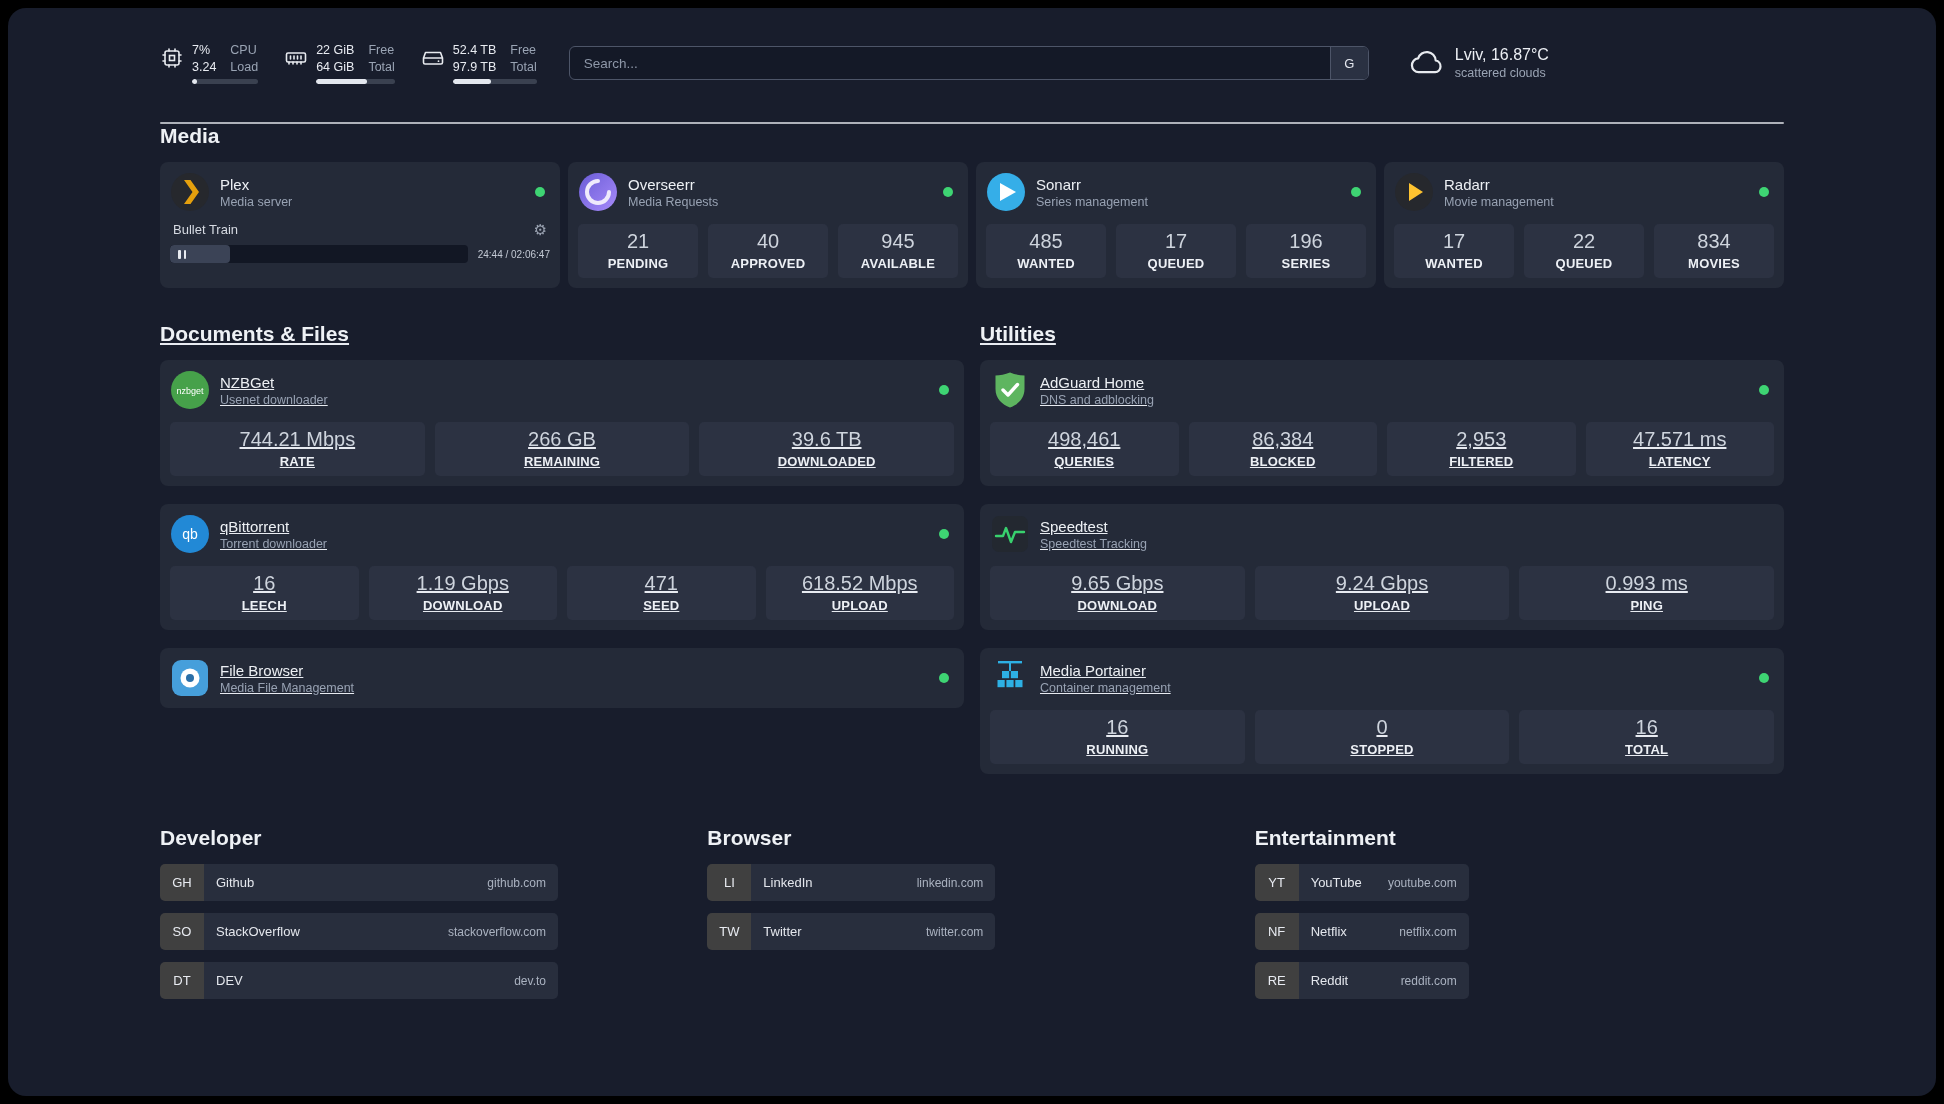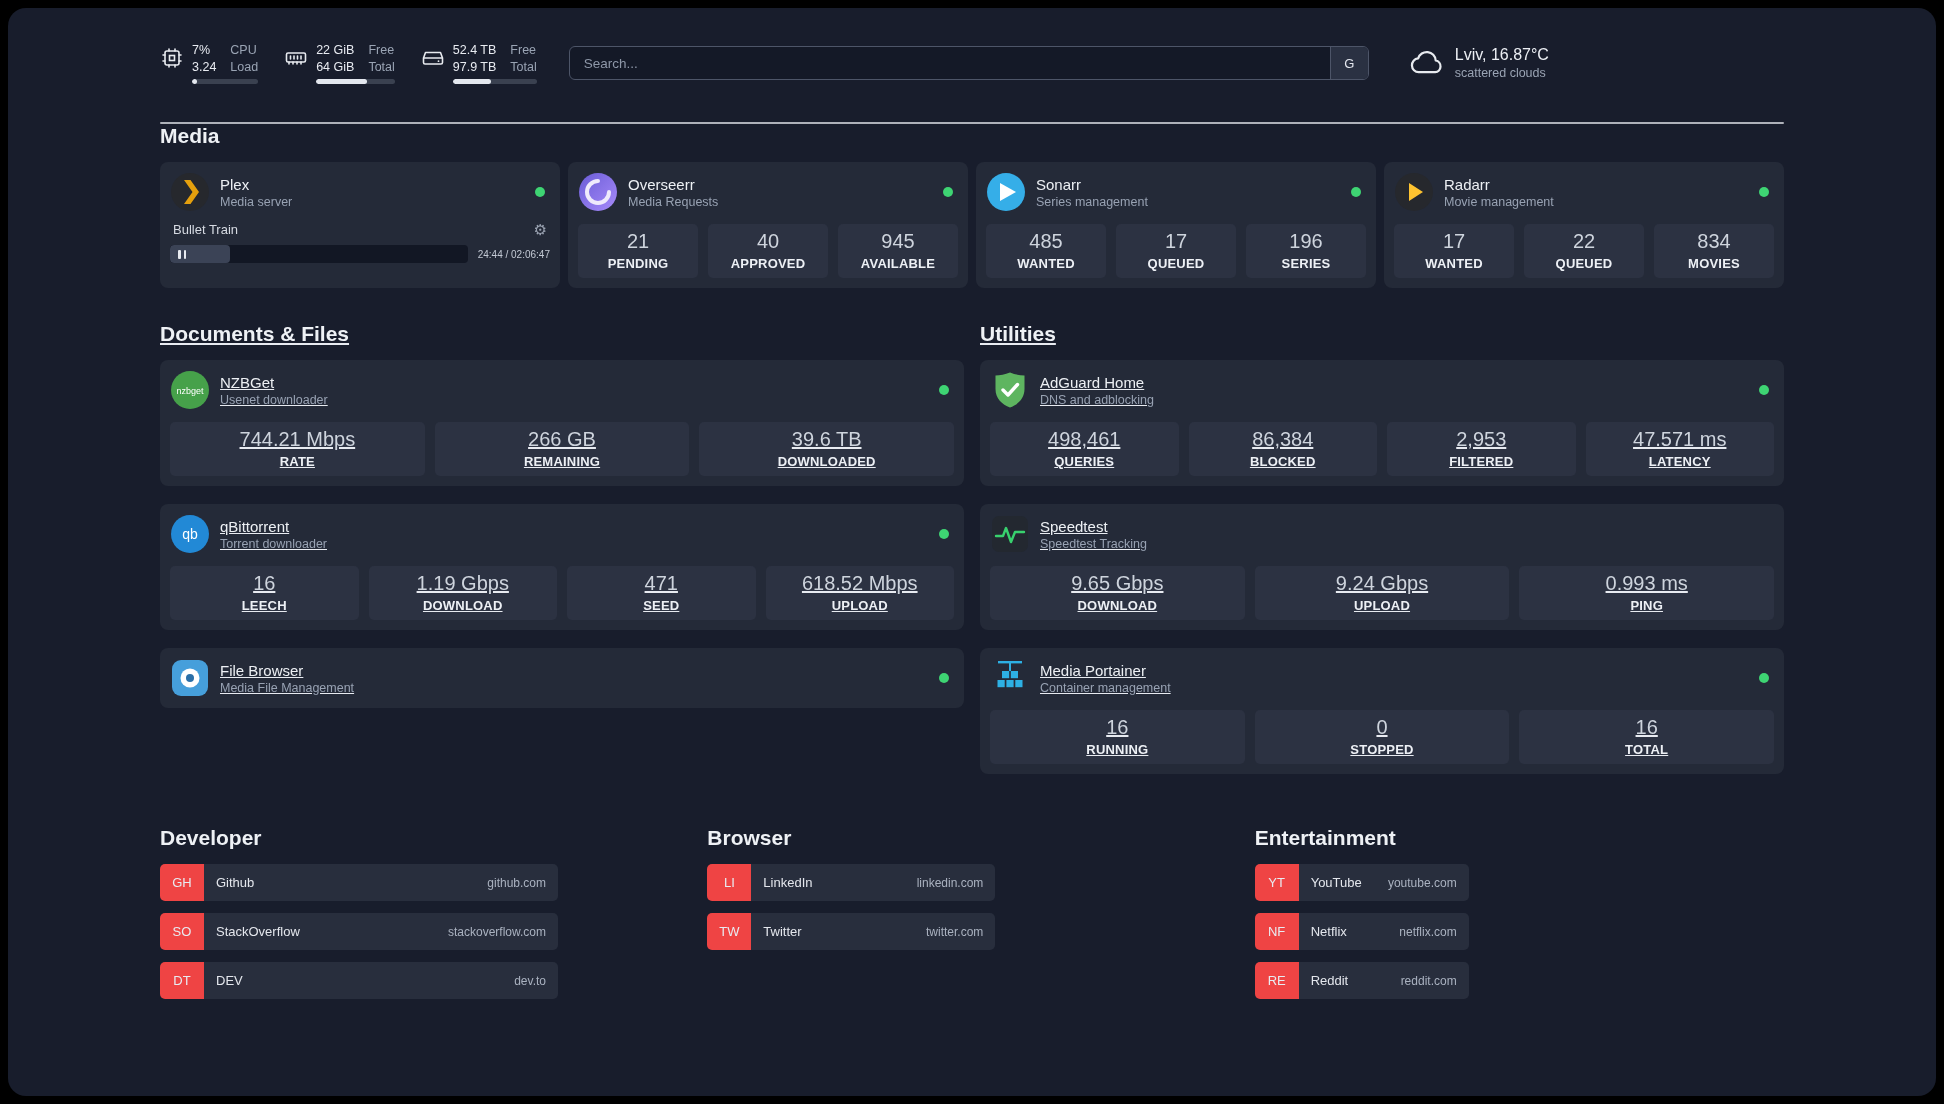--- a/index.html
+++ b/index.html
@@ -67,21 +67,21 @@
   .np-time { font-size:10px; color:#c3c9d4; white-space:nowrap; }
 
   
   .mid { display:grid; grid-template-columns:1fr 1fr; gap:16px; margin-top:34px;text-decoration:underline; }
   .mid .card { margin-bottom:18px; }
   .mid .card:last-child { margin-bottom:0; }
 
   
   .bookmarks { display:grid; grid-template-columns:repeat(3,1fr); gap:18px; margin-top:52px; }
   .bm-row { display:flex; height:37px; border-radius:5px; overflow:hidden; margin-bottom:12px; cursor:pointer; }
-  .bm-abbr { width:44px; background:#ef4444; color:#e8ebf1; display:flex; align-items:center;
+  .bm-abbr { width:44px; background:#404040; color:#e8ebf1; display:flex; align-items:center;
       justify-content:center; font-size:13px; flex:none; }
   .bm-link { flex:1; background:#282e3d; display:flex; align-items:center; justify-content:space-between;
       padding:0 12px; }
   .bm-name { font-size:13px; color:#e4e7ed; }
   .bm-url { font-size:12px; color:#aab2c0; }
   .bm-col:nth-child(1) .bm-row { width:398px; }
   .bm-col:nth-child(2) .bm-row { width:288px; }
   .bm-col:nth-child(3) .bm-row { width:214px; }
 </style>
 </head>

